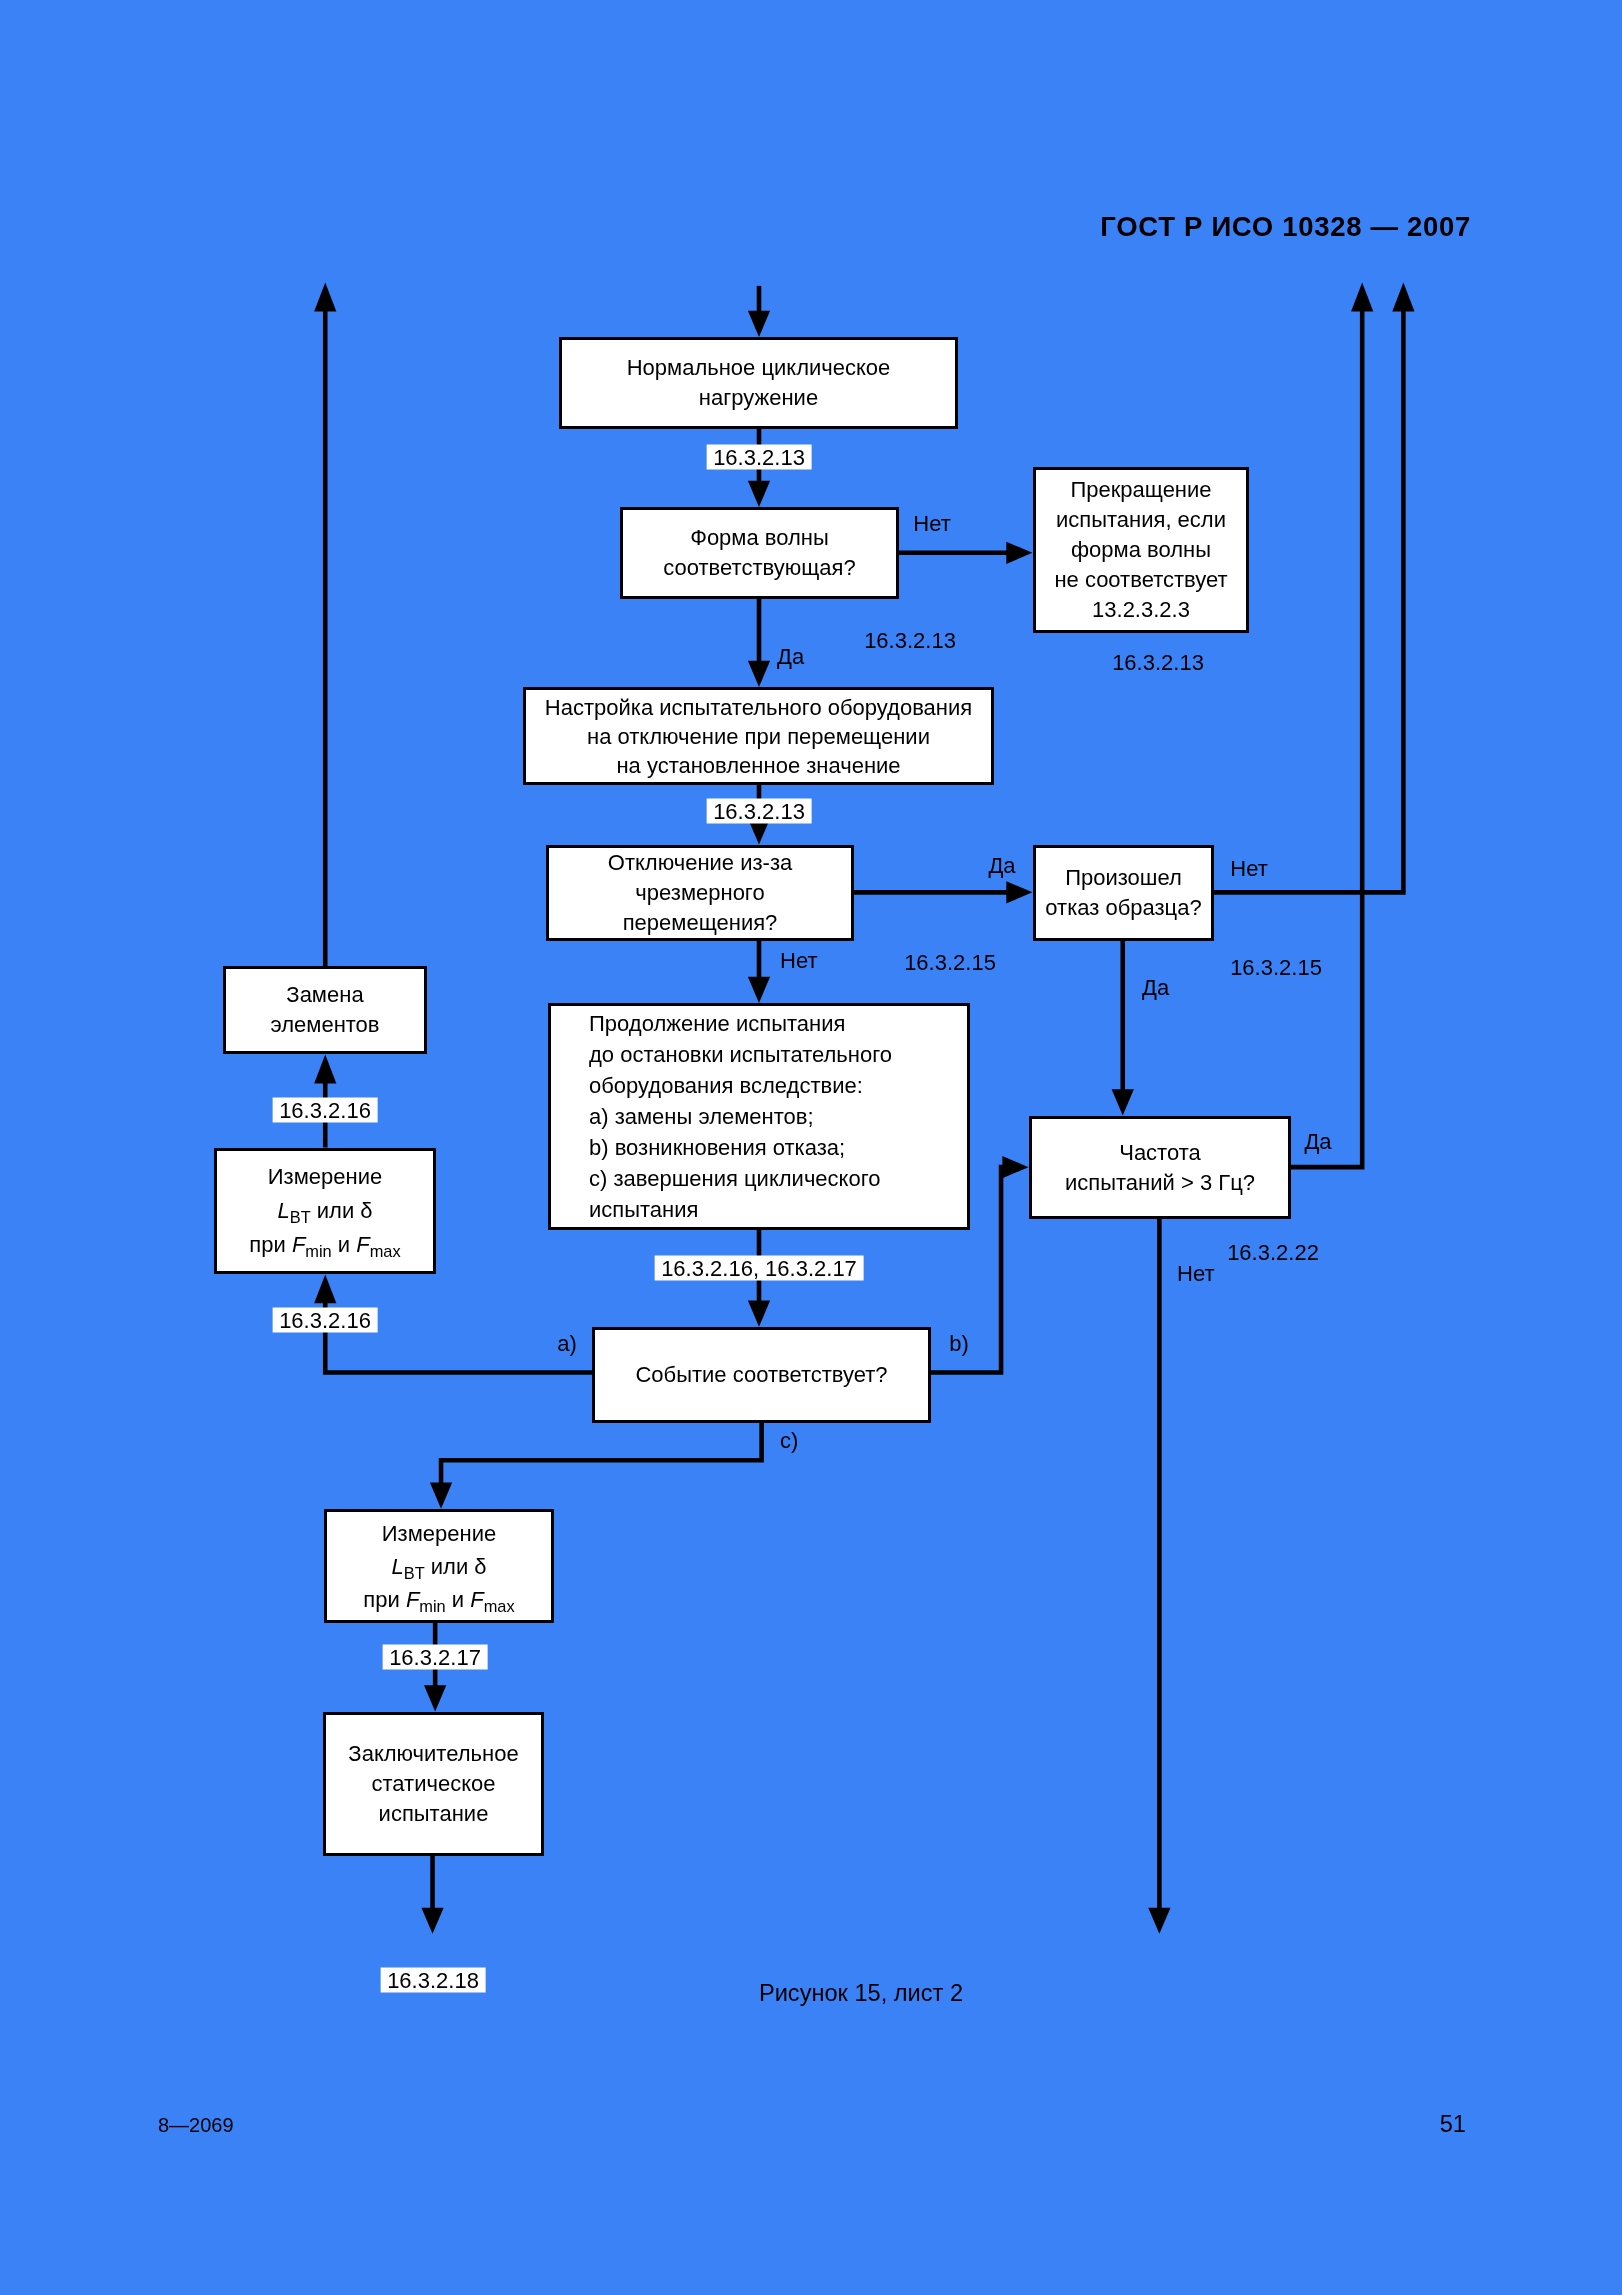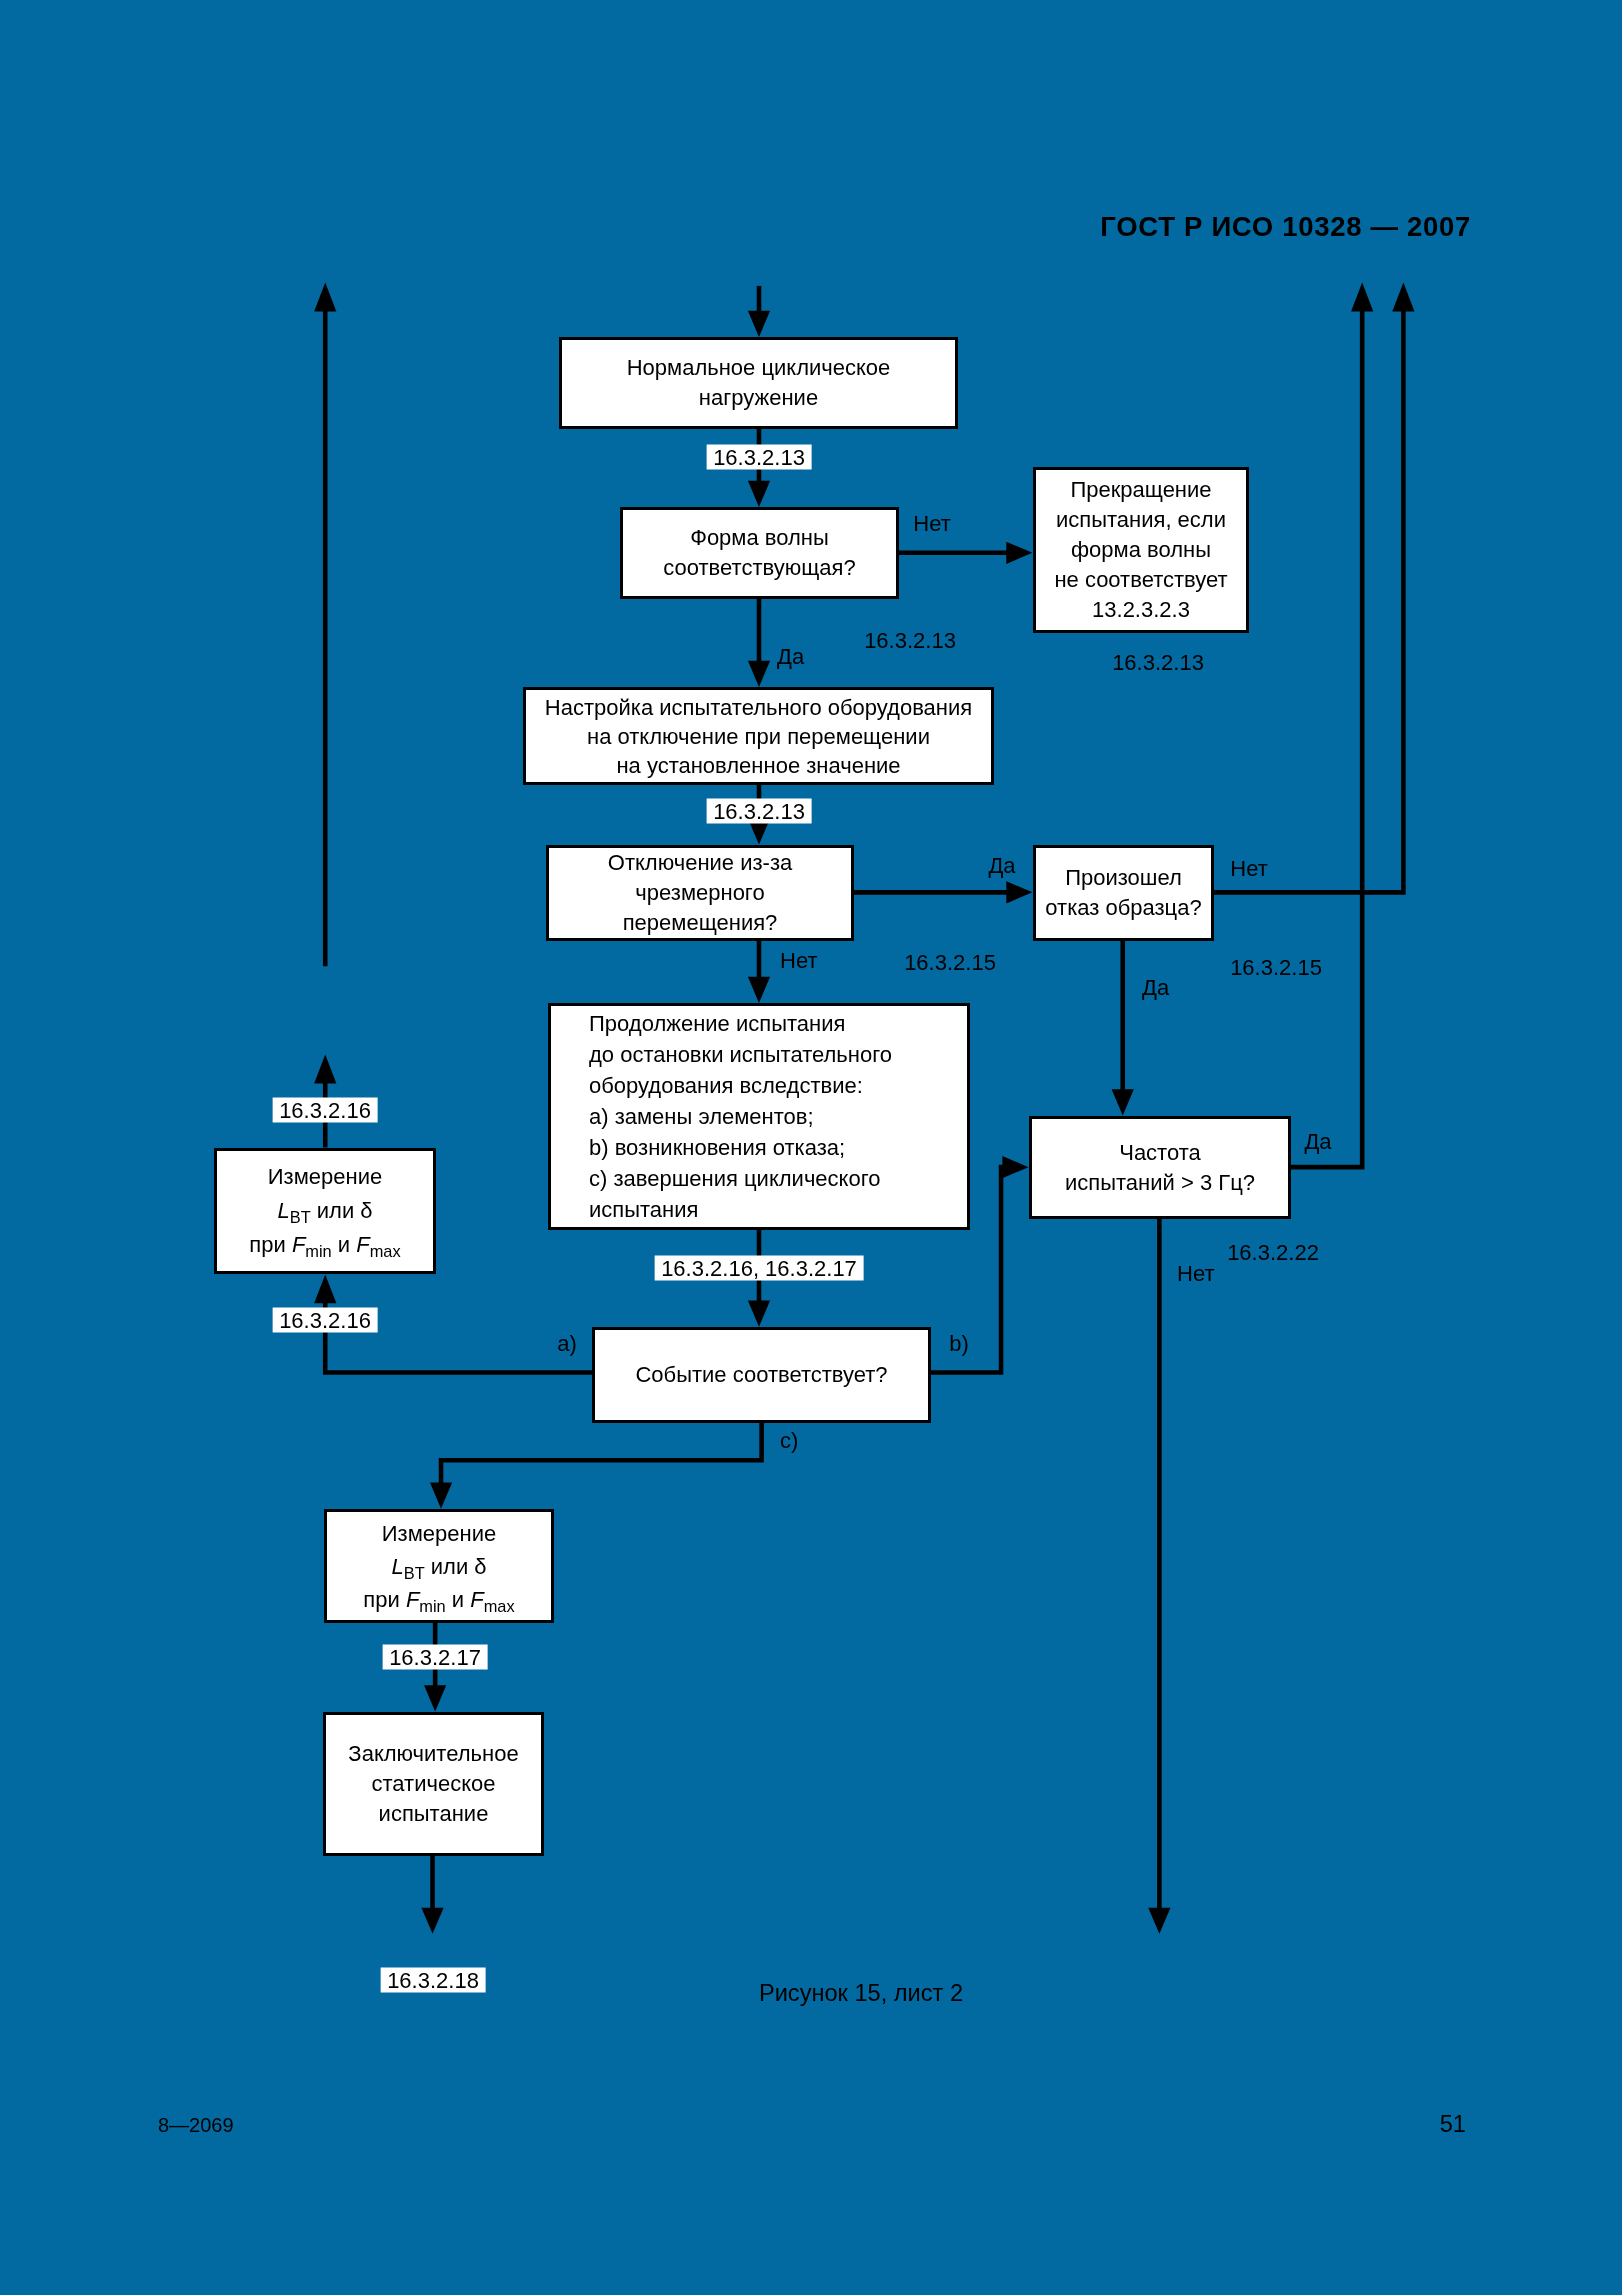--- a/index.html
+++ b/index.html
@@ -1,19 +1,19 @@
 <!DOCTYPE html>
 <html style="font-size:10.5px"><head>
 <meta charset="utf-8">
 <style>
   html,body{margin:0;padding:0;background:#e8e8e8;}
   .page{
     position:relative;
     width:1622px;height:2295px;
-    background:#0369a1;
+    background:#3b82f6;
     font-family:"Liberation Sans", sans-serif;
     color:#000;
     overflow:hidden;
   }
   .hdr{
     position:absolute;top:211px;right:151px;
     font-size:27.5px;font-weight:bold;letter-spacing:0.7px;
     white-space:nowrap;
   }
   svg.wires{position:absolute;left:0;top:0;z-index:1;}
@@ -164,20 +164,22 @@
   <div class="box" style="left:523px;top:687px;width:471px;height:98px;line-height:29px;">Настройка испытательного оборудования
 на отключение при перемещении
 на установленное значение</div>
 
   <div class="box" style="left:1033px;top:845px;width:181px;height:96px;">Произошел
 отказ образца?</div>
 
   <div class="box" style="left:546px;top:845px;width:308px;height:96px;">Отключение из-за чрезмерного
 перемещения?</div>
 
+  <div class="box" style="left:223px;top:966px;width:204px;height:88px;">Замена
+элементов</div>
 
   <div class="box" style="left:214px;top:1148px;width:222px;height:126px;line-height:34px;">
     <div>Измерение</div>
     <div><span class="it">L</span><sub>BT</sub><span> или δ</span></div>
     <div><span>при </span><span class="it">F</span><sub>min</sub><span> и </span><span class="it">F</span><sub>max</sub></div>
   </div>
 
   <div class="box left-align" style="left:548px;top:1003px;width:422px;height:227px;">Продолжение испытания
 до остановки испытательного
 оборудования вследствие:

